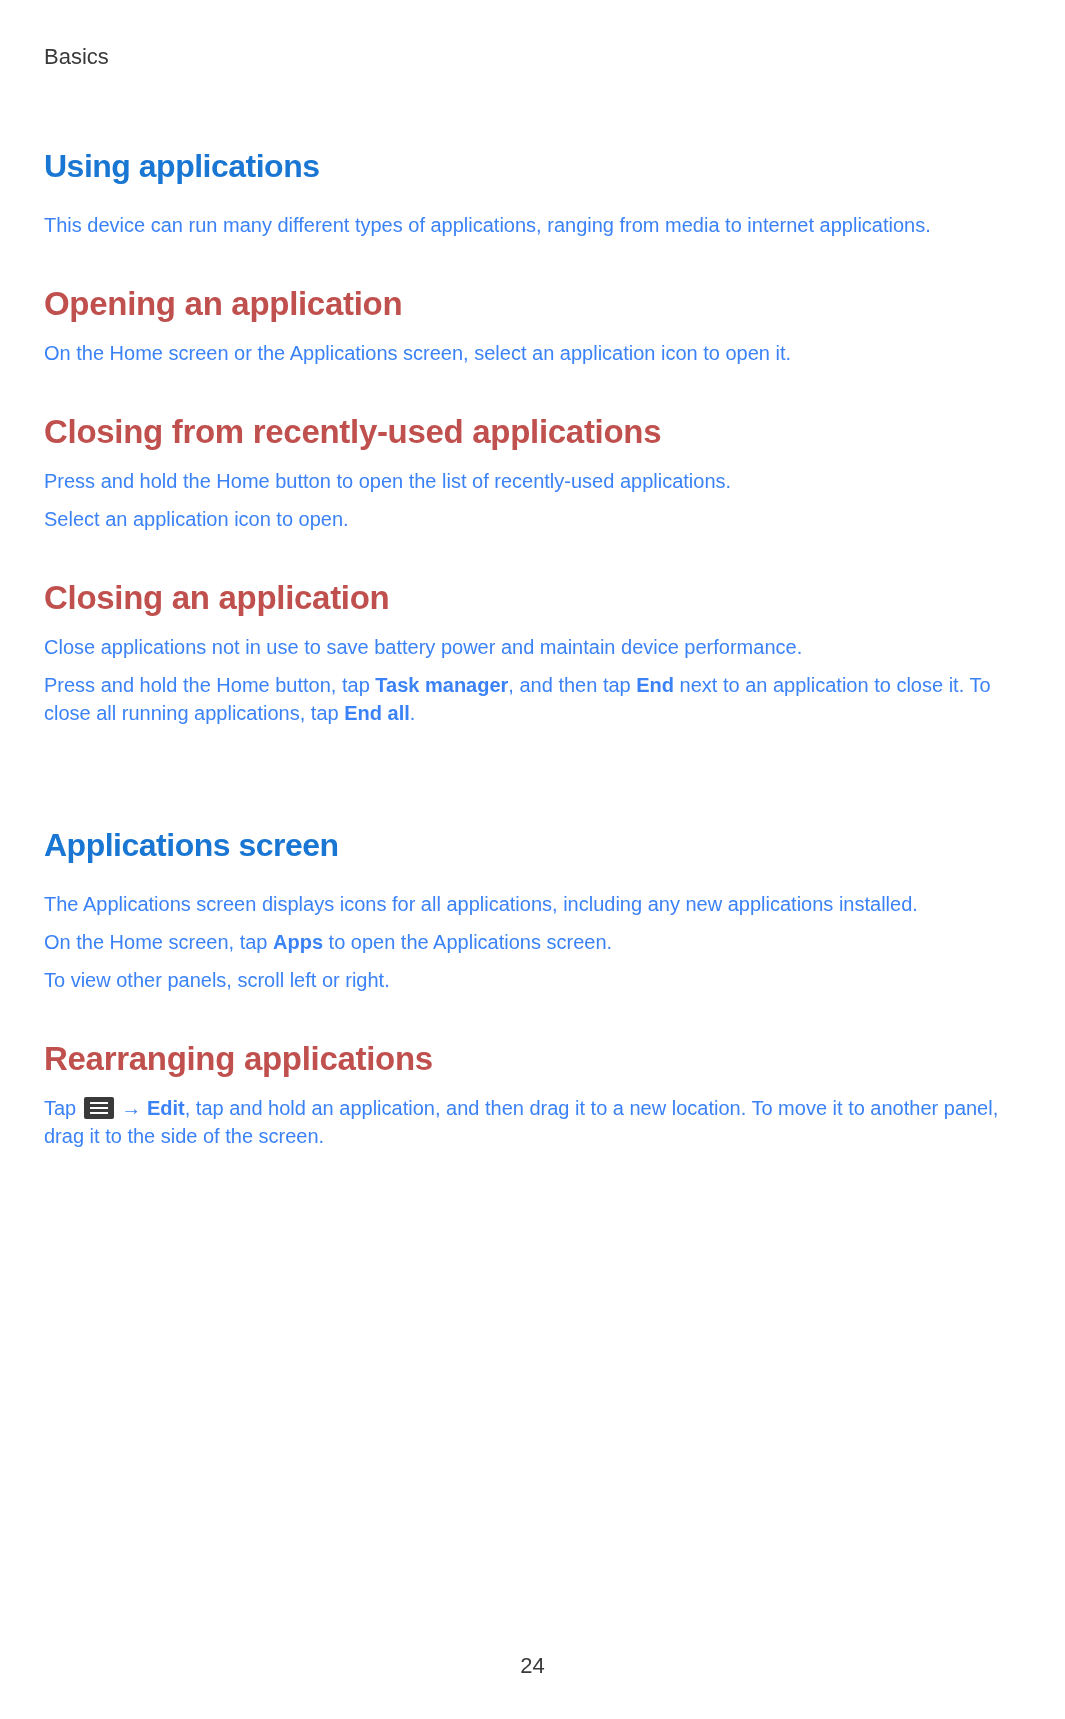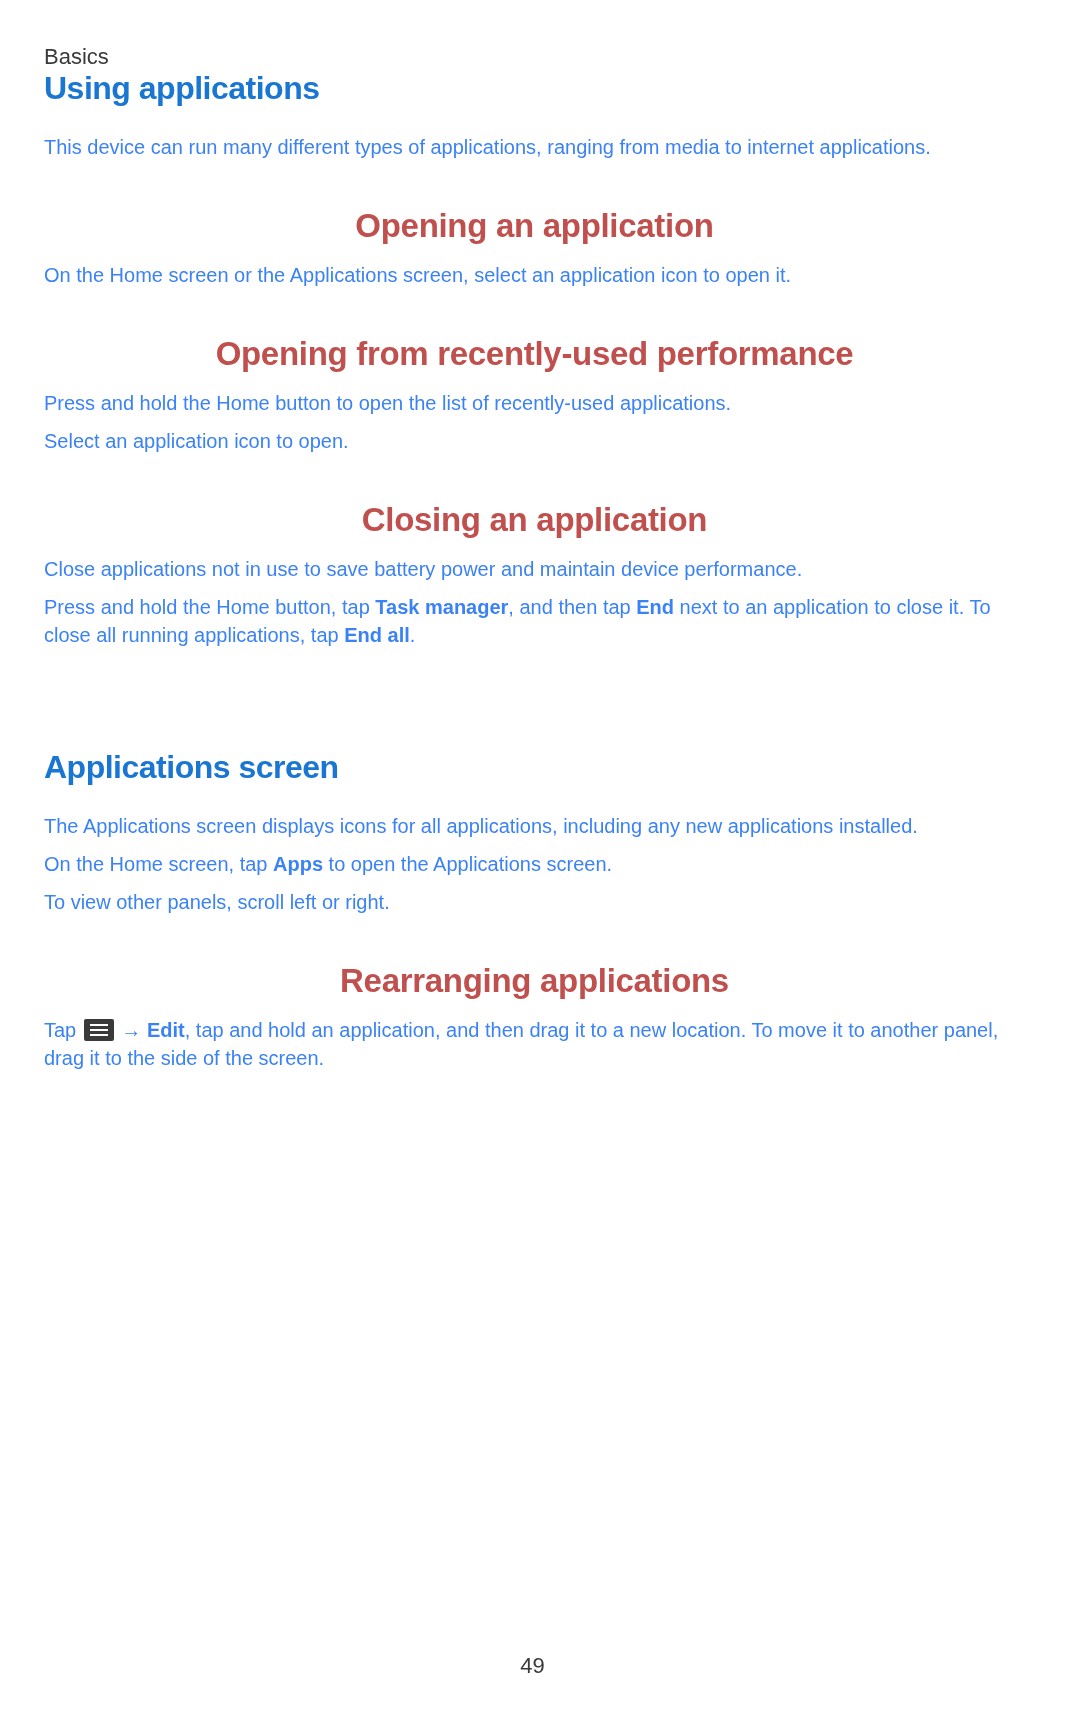--- a/index.html
+++ b/index.html
@@ -12,37 +12,37 @@
       background: #fff;
       width: 1065px;
       height: 1719px;
       position: relative;
       padding: 44px 40px 40px 44px;
       color: #3a3a3a;
     }
     .breadcrumb {
       font-size: 22px;
       color: #3a3a3a;
+      margin-bottom: 78px;
       font-weight: 400;
     }
     .h1 {
       font-size: 32px;
       font-weight: 700;
       color: #1976d2;
       margin-bottom: 26px;
       letter-spacing: -0.5px;
     }
     .h2 {
       font-size: 33px;
       font-weight: 700;
       color: #c0504d;
       margin-top: 46px;
       margin-bottom: 16px;
       letter-spacing: -0.3px;
-      text-align: center;
     }
     .body-text {
       font-size: 20px;
       line-height: 1.4;
       color: #3b82f6;
       margin-bottom: 10px;
       font-weight: 400;
     }
     .bold {
       font-weight: 700;
@@ -83,21 +83,21 @@
 <body>
 
 <div class="breadcrumb">Basics</div>
 
 <h1 class="h1">Using applications</h1>
 <p class="body-text">This device can run many different types of applications, ranging from media to internet applications.</p>
 
 <h2 class="h2">Opening an application</h2>
 <p class="body-text">On the Home screen or the Applications screen, select an application icon to open it.</p>
 
-<h2 class="h2">Opening from recently-used performance</h2>
+<h2 class="h2">Closing from recently-used applications</h2>
 <p class="body-text">Press and hold the Home button to open the list of recently-used applications.</p>
 <p class="body-text">Select an application icon to open.</p>
 
 <h2 class="h2">Closing an application</h2>
 <p class="body-text">Close applications not in use to save battery power and maintain device performance.</p>
 <p class="body-text">
   <span class="inline-wrap">Press and hold the Home button, tap </span><span class="bold">Task manager</span><span class="inline-wrap">, and then tap </span><span class="bold">End</span><span class="inline-wrap"> next to an application to close it. To close all running applications, tap </span><span class="bold">End all</span><span class="inline-wrap">.</span>
 </p>
 
 <h1 class="h1 section-gap">Applications screen</h1>
@@ -111,13 +111,13 @@
 <p class="body-text">
   <span class="inline-wrap">Tap </span><span class="menu-icon">
       <svg viewBox="0 0 18 14">
         <rect x="0" y="1" width="18" height="2" fill="#fff"></rect>
         <rect x="0" y="6" width="18" height="2" fill="#fff"></rect>
         <rect x="0" y="11" width="18" height="2" fill="#fff"></rect>
       </svg>
     </span><span class="inline-wrap"> → </span><span class="bold">Edit</span><span class="inline-wrap">, tap and hold an application, and then drag it to a new location. To move it to another panel, drag it to the side of the screen.</span>
 </p>
 
-<div class="page-number">49</div>
+<div class="page-number">24</div>
 
 </body></html>

